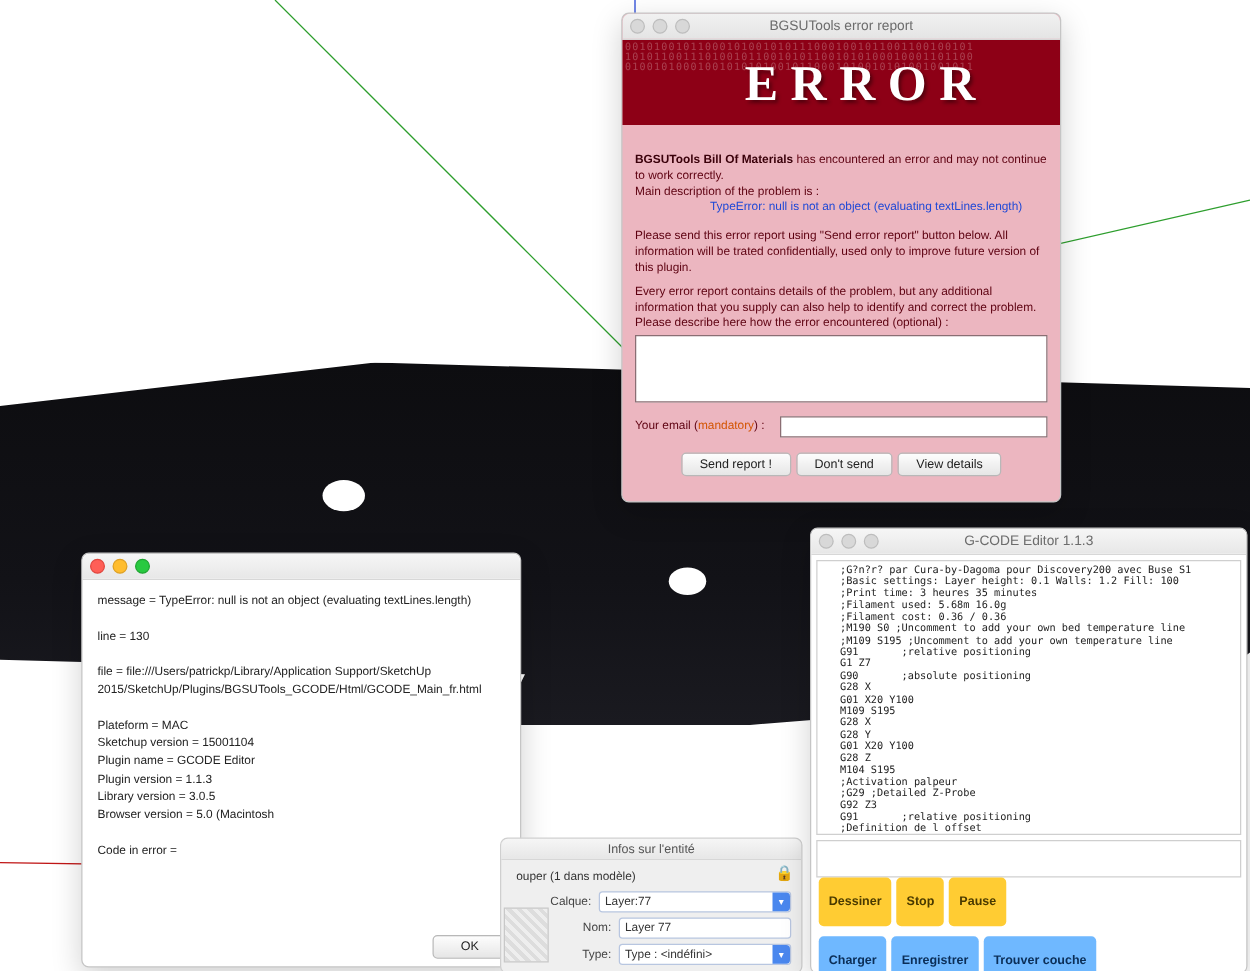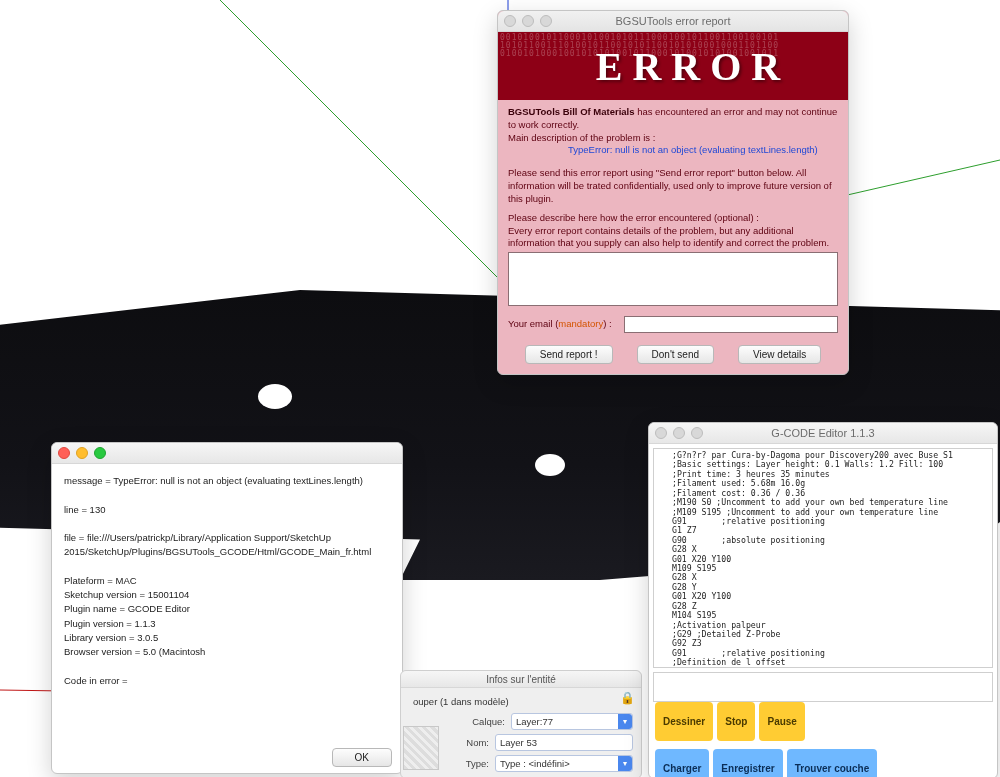--- a/index.html
+++ b/index.html
@@ -22,32 +22,32 @@
   .tl-max   { background:#28c940; border:1px solid #1fa531; }
   .tl-grey  { background:#d8d8d8; border:1px solid #bdbdbd; }
   .title-text { position:absolute; left:0; right:0; text-align:center; font-size:11px; color:#6c6c6c; pointer-events:none; }
 
   
   #win-error { left:497px; top:10px; width:350px; background:#ecb6c0; color:#5d0010; }
   #win-error .titlebar { background:linear-gradient(#f1f1f1,#e4e4e4);}
   #win-error .banner { height:68px; width:100%; background:#8d0016; position:relative; overflow:hidden; }
   #win-error .banner-bits { position:absolute; inset:0; font-family: monospace; font-size:8px; color:rgba(255,255,255,0.25); line-height:8px; letter-spacing:1px; white-space:pre-wrap; padding:2px; }
   #win-error .banner-text { position:absolute; inset:0; display:flex; align-items:center; justify-content:center; font-family: "Times New Roman", serif; font-size:40px; font-weight:700; letter-spacing:10px; color:#fff; text-shadow:2px 2px 3px rgba(0,0,0,0.4);padding-left:40px; }
-  #win-error .body { padding:6px 10px 10px; font-size:9.5px; line-height:1.35; }
+  #win-error .body { padding:6px 10px 20px; font-size:9.5px; line-height:1.35;margin-top:16px; }
   #win-error .body b { color:#3a000a; }
   #win-error .blue { color:#1f48d6; }
   #win-error textarea.desc { width:100%; height:54px; resize:none; border:1px solid #8a6e73; background:#fff; box-sizing:border-box; margin-top:2px; }
   #win-error .email-row { margin-top:6px; display:flex; align-items:center; gap:12px; }
   #win-error .email-row input { flex:1; height:15px; border:1px solid #8a6e73; background:#fff; padding:0 3px; }
   #win-error .orange { color:#d35400; }
-  #win-error .btnrow { display:flex; justify-content:center; gap:24px; margin-top:12px; }
+  #win-error .btnrow { display:flex; justify-content:center; gap:4px; margin-top:12px; }
   .mac-btn { background:linear-gradient(#fdfdfd,#e6e6e6); border:1px solid #b8b8b8; border-radius:4px; padding:3px 14px; font-size:10px; color:#222; cursor:pointer; }
 
   
-  #win-log { left:51px; top:442px; width:350px; height:330px; }
+  #win-log { left:65px; top:442px; width:350px; height:330px; }
   #win-log .body { padding:10px 12px; font-size:9.5px; line-height:1.5; white-space:pre-wrap; }
   #win-log .okrow { position:absolute; bottom:6px; right:10px; }
 
   
   #panel-entity { position:absolute; left:400px; top:670px; width:240px; height:107px; background:#efefef; border:1px solid #cfcfcf; border-radius:6px; font-size:10px; color:#333; }
   #panel-entity .titlebar { height:16px; justify-content:center; }
   #panel-entity .titlebar .title-text { font-size:10px; color:#555;}
   #panel-entity .content { padding:6px 8px; }
   #panel-entity .row { display:flex; align-items:center; margin-bottom:4px; gap:6px;}
   #panel-entity .row label { width:40px; text-align:right; font-size:9.5px; color:#444;}
@@ -101,22 +101,22 @@
   </div>
   <div class="body">
     <div>
       <b>BGSUTools Bill Of Materials</b><span> has encountered an error and may not continue to work correctly.</span>
     </div>
     <div>Main description of the problem is :</div>
     <div class="blue" style="padding-left:60px;">TypeError: null is not an object (evaluating textLines.length)</div>
     <div style="height:10px;"></div>
     <div>Please send this error report using "Send error report" button below. All information will be trated confidentially, used only to improve future version of this plugin.</div>
     <div style="height:6px;"></div>
+    <div>Every error report contains details of the problem, but any additional information that you supply can also help to identify and correct the problem.</div>
     <div>Please describe here how the error encountered (optional) :</div>
-    <div>Every error report contains details of the problem, but any additional information that you supply can also help to identify and correct the problem.</div>
     <textarea class="desc" style=""></textarea>
     <div class="email-row">
       <span><span>Your email (</span><span class="orange">mandatory</span><span>) :</span></span>
       <input type="text" style="">
     </div>
     <div class="btnrow">
       <button class="mac-btn">Send report !</button>
       <button class="mac-btn">Don't send</button>
       <button class="mac-btn">View details</button>
     </div>
@@ -150,31 +150,31 @@
   </div>
 </div>
 
 <div id="panel-entity">
   <div class="titlebar">
     <div class="title-text">Infos sur l'entité</div>
   </div>
   <div class="content">
     <div class="hdr">ouper (1 dans modèle)</div>
     <span class="lock">🔒</span>
-    <div class="row" style="margin-left:56px;">
+    <div class="row" style="margin-left:24px;">
       <label>Calque:</label>
       <div class="field">
           <span>Layer:77</span>
           <span class="cap">▾</span>
         </div>
     </div>
     <div class="row" style="margin-left:40px;">
       <label>Nom:</label>
       <div class="field">
-          <span>Layer 53</span>
+          <span>Layer 77</span>
         </div>
     </div>
     <div class="row" style="margin-left:40px;">
       <label>Type:</label>
       <div class="field">
           <span>Type : &lt;indéfini&gt;</span>
           <span class="cap">▾</span>
         </div>
     </div>
   </div>

